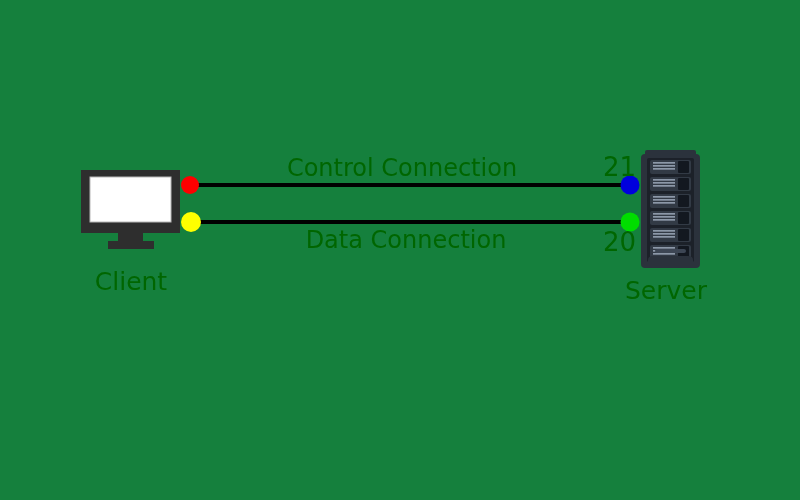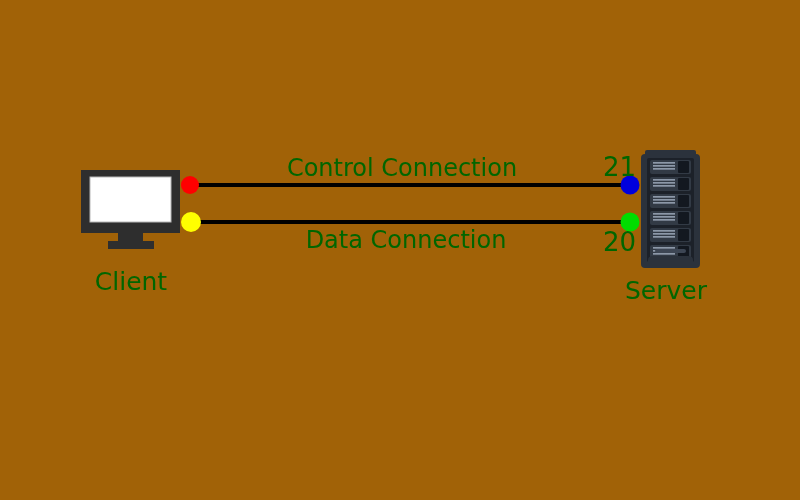--- a/index.html
+++ b/index.html
@@ -10,21 +10,21 @@
   body {
     width: 800px;
     height: 500px;
     overflow: hidden;
     font-family: "DejaVu Sans", sans-serif;
   }
   #diagram-canvas {
     position: relative;
     width: 800px;
     height: 500px;
-    background: #a16207;
+    background: #15803d;
   }
   svg.figure {
     position: absolute;
     left: 0;
     top: 0;
     width: 800px;
     height: 500px;
     display: block;
   }
   text {

